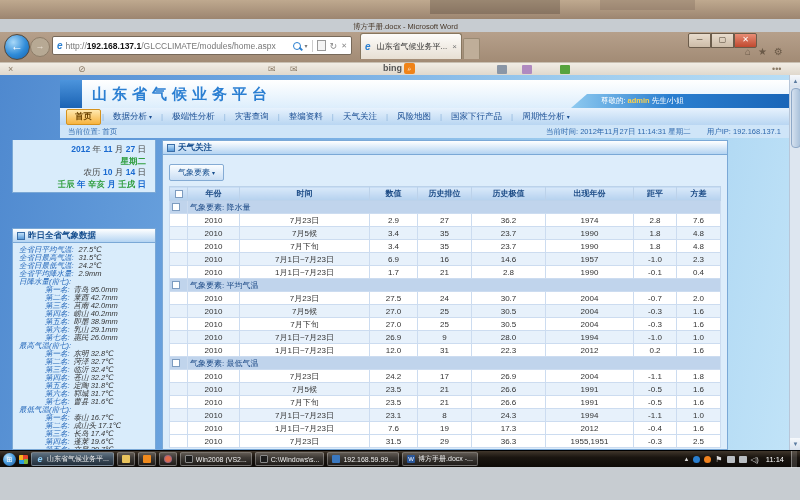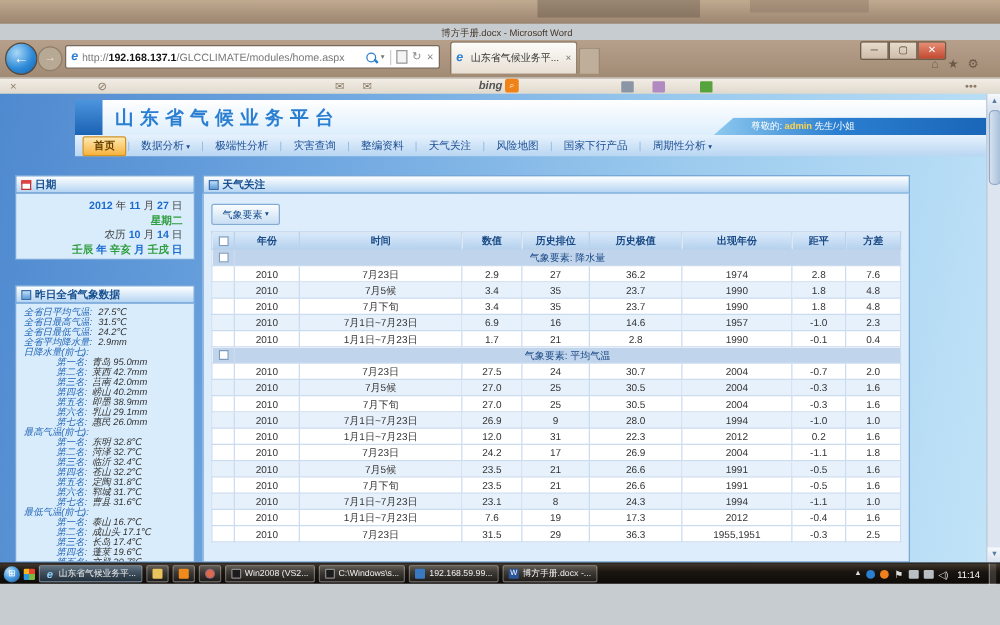--- a/index.html
+++ b/index.html
@@ -40,21 +40,21 @@
   .wc{width:21px;height:13px;border:1px solid #6b5c4b;background:linear-gradient(180deg,#e8dccd,#cdbca8);
       color:#4a3e30;font-size:8px;line-height:11px;text-align:center;}
   .wc.close{background:linear-gradient(180deg,#e88d75,#c0492f);color:#fff;border-radius:0 2px 2px 0;}
   .wc.min{border-radius:2px 0 0 2px;}
   .cmd-icons{left:745px;top:46px;display:flex;gap:7px;color:#6b5a48;font-size:10px;}
 
   
   .toolbar{left:0;top:62px;width:800px;height:13px;background:linear-gradient(180deg,#f2ede5,#ded7cb);border-top:1px solid #c9c0b2;}
   .tb{position:absolute;top:1px;font-size:9px;color:#8a7a66;line-height:11px;}
   .bingbox{display:flex;align-items:center;gap:2px;}
-  .bing-t{font-size:9px;font-weight:bold;color:#555;font-style:italic;}
+  .bing-t{font-size:9px;font-weight:bold;color:#555;}
   .bing-sq{width:11px;height:11px;background:#f08318;border-radius:2px;color:#fff;font-size:7px;line-height:11px;text-align:center;}
   .sq{display:inline-block;width:10px;height:9px;border-radius:1px;}
 
   
   .viewport{left:0;top:75px;width:800px;height:375px;overflow:hidden;
             background:linear-gradient(100deg,#4f89cf 0%,#6ea6e0 30%,#9ccbee 65%,#c2e4f8 100%);}
   .scrollbar{left:789px;top:0;width:11px;height:375px;background:#dde6f0;border-left:1px solid #b8c6d8;box-sizing:border-box;}
   .sb-arrow{position:absolute;left:0;width:11px;height:12px;background:linear-gradient(180deg,#f6f9fc,#d8e2ee);
             color:#5a7ba0;font-size:6px;text-align:center;line-height:12px;}
   .sb-thumb{position:absolute;left:1px;top:13px;width:8px;height:58px;background:linear-gradient(90deg,#d5e1ef,#a9c1da);
@@ -105,21 +105,21 @@
 
   
   .mainp{left:162px;top:65px;width:566px;}
   .main-body{border:1px solid #7aa8d6;border-top:none;background:#ddedfb;height:295px;box-sizing:border-box;overflow:hidden;padding:6px 6px 16px 6px;}
   .elem-btn{display:inline-flex;align-items:center;padding:2px 8px;background:linear-gradient(180deg,#fafdff,#c9def4);
             border:1px solid #84abd4;border-radius:2px;font-size:8px;color:#174f8f;}
   .wx-table{margin-top:5px;width:551px;border-collapse:collapse;table-layout:fixed;font-size:8px;color:#333;background:#fff;}
   .wx-table th{height:13px;background:linear-gradient(180deg,#d9e9fa,#b5d1ee);color:#1a4a85;font-weight:bold;
                border:1px solid #bcd2ea;padding:0 1px;overflow:hidden;white-space:nowrap;}
   .wx-table td{height:12px;border:1px solid #ccdcf0;text-align:center;padding:0 2px;overflow:hidden;white-space:nowrap;}
-  tr.grp td{background:#c0d4ec;color:#1c4a86;text-align:center;}
+  tr.grp td{background:#c0d4ec;color:#1c4a86;text-align:left;}
   tr.odd td{background:#ffffff;}
   tr.even td{background:#e7f1fb;}
   .cb{display:inline-block;width:6px;height:6px;border:1px solid #7d9cc0;background:#fff;vertical-align:middle;}
 
   
   .taskbar{left:0;top:450px;width:800px;height:17px;background:linear-gradient(180deg,#40362b,#1a1510 40%,#0d0a07);
            border-top:1px solid #000;display:flex;align-items:center;gap:3px;padding:0 3px;box-sizing:border-box;}
   .orb{width:13px;height:13px;border-radius:50%;background:radial-gradient(circle at 35% 30%,#bfe3f8,#4c9fe0 45%,#174f8f);
        color:#fff;font-size:7px;line-height:13px;text-align:center;flex:none;}
   .qicon{width:9px;height:9px;border-radius:1px;flex:none;
@@ -224,26 +224,29 @@
         <span class="nav-sep">|</span>
         <div class="nav-item">天气关注</div>
         <span class="nav-sep">|</span>
         <div class="nav-item">风险地图</div>
         <span class="nav-sep">|</span>
         <div class="nav-item">国家下行产品</div>
         <span class="nav-sep">|</span>
         <div class="nav-item">周期性分析<span class="caret">▾</span></div>
       </div>
 
+    <div class="abs crumbbar">
+      <span>当前位置: 首页</span>
+      <span class="crumb-right">
+        <span>当前时间: 2012年11月27日 11:14:31 星期二</span>
+        <span>用户IP: 192.168.137.1</span>
+      </span>
+    </div>
 
     <div class="abs sidebar1">
-      <div class="panel-hd">
-        <span class="p-ico"></span>
-        <span>日期</span>
-      </div>
       <div class="cal-body">
           <div class="cal-line"><span class="num">2012</span><span class="u"> 年 </span><span class="num">11</span><span class="u"> 月 </span><span class="num">27</span><span class="u"> 日</span></div>
           <div class="cal-line"><span class="green">星期二</span></div>
           <div class="cal-line"><span class="u">农历 </span><span class="num">10</span><span class="u"> 月 </span><span class="num">14</span><span class="u"> 日</span></div>
           <div class="cal-line"><span class="green">壬辰</span><span class="num"> 年 </span><span class="green">辛亥</span><span class="num"> 月 </span><span class="green">壬戌</span><span class="num"> 日</span></div>
         </div>
     </div>
 
     <div class="abs sidebar2">
       <div class="panel-hd">
@@ -427,20 +430,24 @@
                 <td></td>
                 <td>2010</td>
                 <td>1月1日~7月23日</td>
                 <td>12.0</td>
                 <td>31</td>
                 <td>22.3</td>
                 <td>2012</td>
                 <td>0.2</td>
                 <td>1.6</td>
               </tr>
+              <tr class="grp">
+                <td><span class="cb"></span></td>
+                <td colspan="8">气象要素: 最低气温</td>
+              </tr>
               <tr class="odd">
                 <td></td>
                 <td>2010</td>
                 <td>7月23日</td>
                 <td>24.2</td>
                 <td>17</td>
                 <td>26.9</td>
                 <td>2004</td>
                 <td>-1.1</td>
                 <td>1.8</td>

